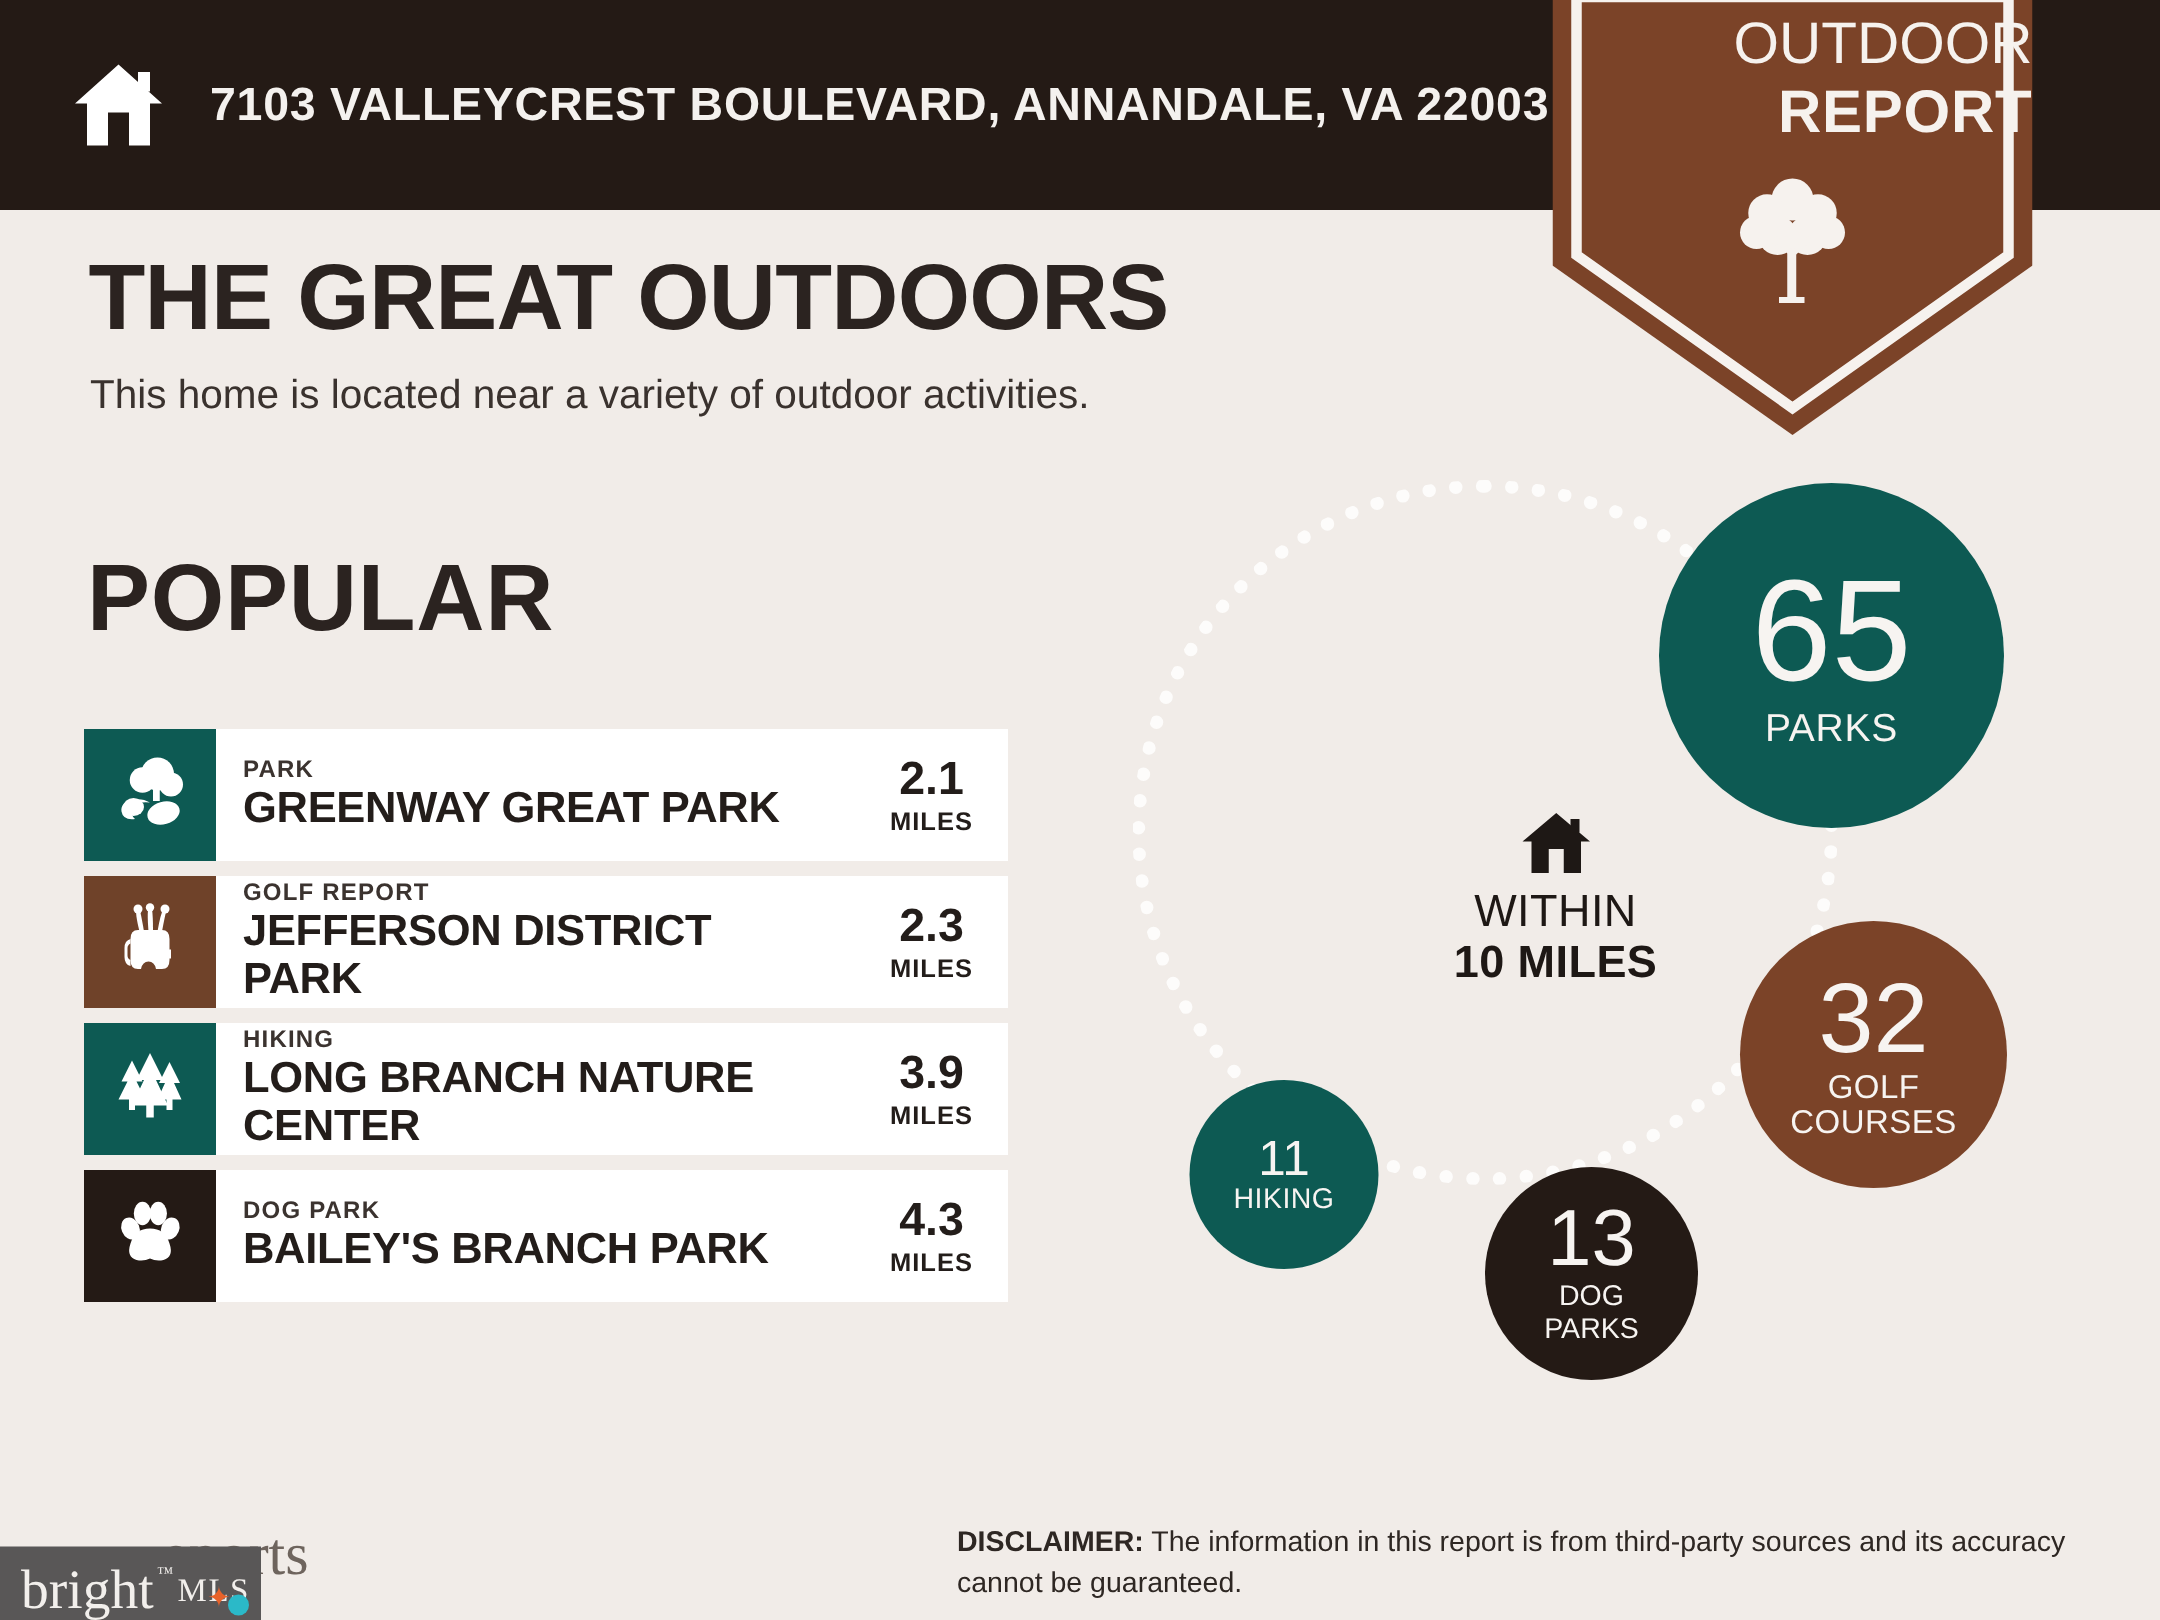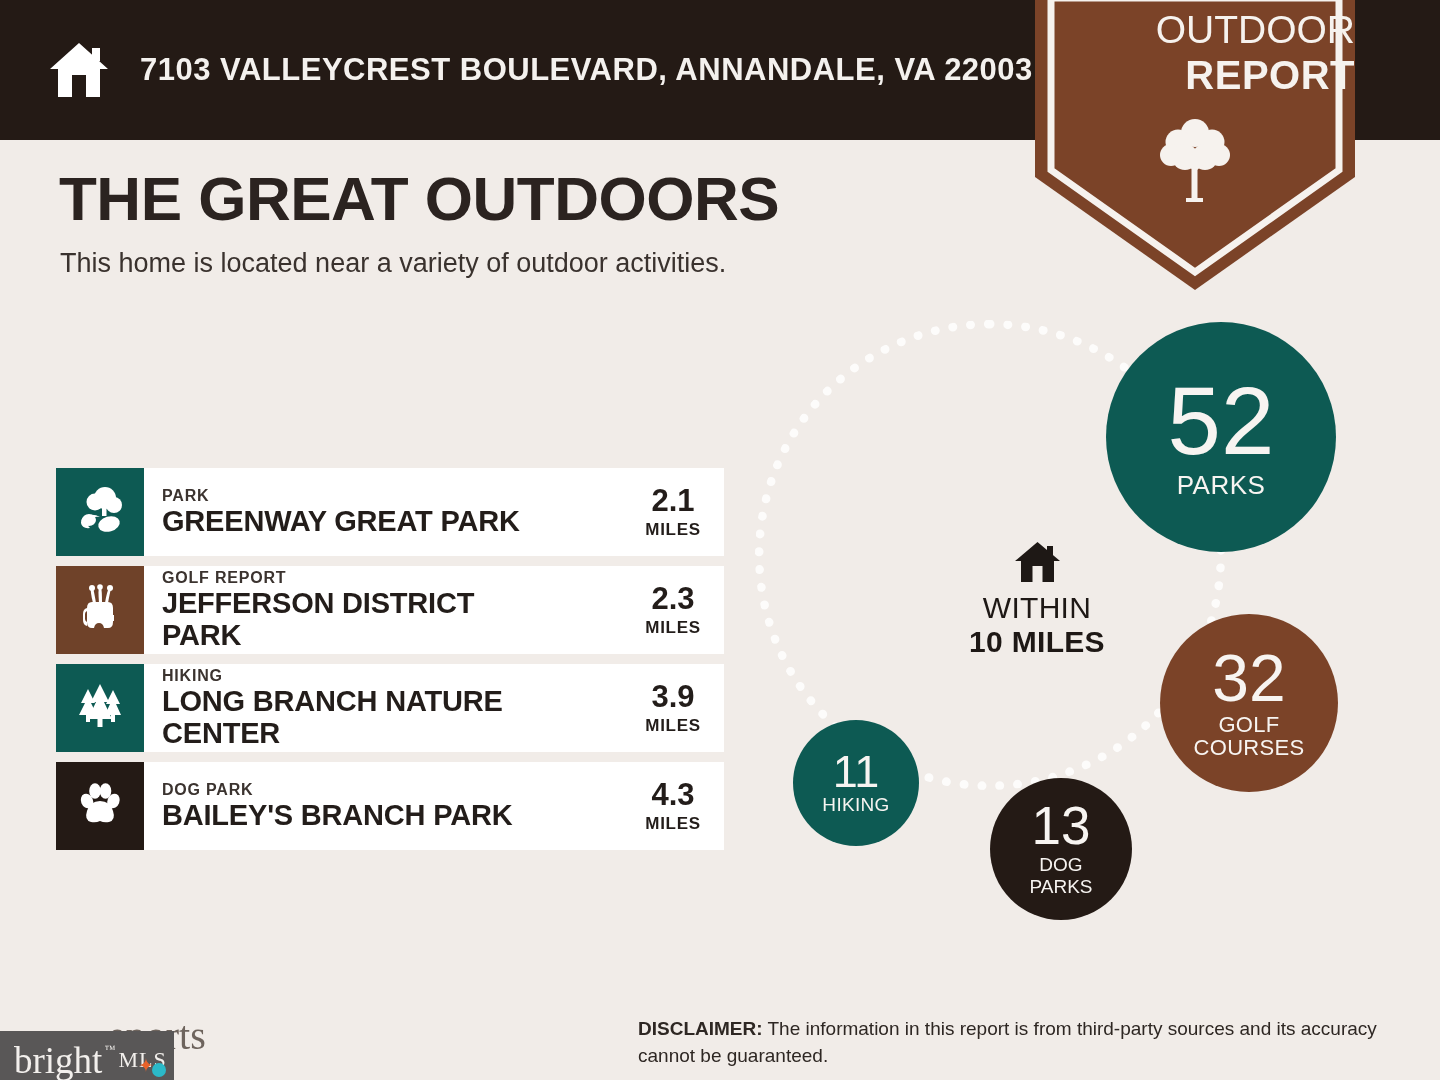--- a/index.html
+++ b/index.html
@@ -51,21 +51,21 @@
     position: absolute; left: 60px; top: 248px;
     font-size: 27px; color: #3a322e; font-weight: normal;
   }
   .section-heading {
     position: absolute; left: 58px; top: 363px;
     font-size: 63px; font-weight: bold; color: #2b2320;
     letter-spacing: 0.5px;
   }
 
   
-  .list { position: absolute; left: 56px; top: 468px; width: 668px; }
+  .list { position: absolute; left: 56px; top: 486px; width: 616px; }
   .row {
     position: relative; height: 88px; margin-bottom: 10px;
     background: #ffffff; display: flex; align-items: stretch;
     overflow: visible;
   }
   .row-3, .row-4 { z-index: 2; }
   .row-2 { z-index: 1; }
   .row-tile {
     width: 88px; height: 88px; flex: 0 0 88px;
     display: flex; align-items: center; justify-content: center;
@@ -123,21 +123,21 @@
 
   .bubble-dog {
     left: 290px; top: 478px; width: 142px; height: 142px; background: #241a15;
   }
   .bubble-dog .bubble-num { font-size: 53px; }
   .bubble-dog .bubble-lbl { font-size: 19px; margin-top: 3px; line-height: 1.12; }
 
   .bubble-hiking {
     left: 93px; top: 420px; width: 126px; height: 126px; background: #0d5a53;
   }
-  .bubble-hiking .bubble-num { font-size: 45px; }
+  .bubble-hiking .bubble-num { font-size: 33px; }
   .bubble-hiking .bubble-lbl { font-size: 19px; margin-top: 2px; letter-spacing: 0.3px; }
 
   .center-block {
     position: absolute; left: 232px; top: 240px; width: 210px;
     text-align: center; color: #1e1815;
   }
   .center-home-icon { width: 47px; height: 44px; margin: 0 auto 9px auto; display: block; }
   .center-l1 { font-size: 30px; font-weight: normal; line-height: 1.02; letter-spacing: 0.3px; }
   .center-l2 { font-size: 30px; font-weight: bold; line-height: 1.04; letter-spacing: 0.3px; margin-top: 2px; }
 
@@ -220,20 +220,21 @@
           <path d="M36 54 L24 43 L26.5 40 L38 51 Z"></path>
           <path d="M38 54 L50 43 L47.5 40 L36 51 Z"></path>
           <rect x="28" y="81" width="17" height="4"></rect>
         </g>
       </svg>
     </span>
   </div>
 
   <h1 class="title">THE GREAT OUTDOORS</h1>
   <p class="subtitle">This home is located near a variety of outdoor activities.</p>
+  <h2 class="section-heading">POPULAR</h2>
 
   <div class="list">
 
     <div class="row row-1">
       <div class="row-tile" style="background:#0d5a53;">
         <span>
           <svg viewBox="0 0 50 50" aria-hidden="true">
             <g fill="#ffffff">
               <circle cx="30" cy="13" r="11"></circle>
               <circle cx="20" cy="17" r="8.5"></circle>
@@ -340,21 +341,21 @@
         </div>
       </div>
     </div>
 
   </div>
 
   <div class="diagram">
     <div class="dotted-ring"></div>
 
     <div class="bubble bubble-parks">
-      <div class="bubble-num">52</div>
+      <div class="bubble-num">65</div>
       <div class="bubble-lbl">PARKS</div>
     </div>
 
     <div class="bubble bubble-golf">
       <div class="bubble-num">32</div>
       <div class="bubble-lbl">
         <span>GOLF</span><br>
         <span>COURSES</span>
       </div>
     </div>

